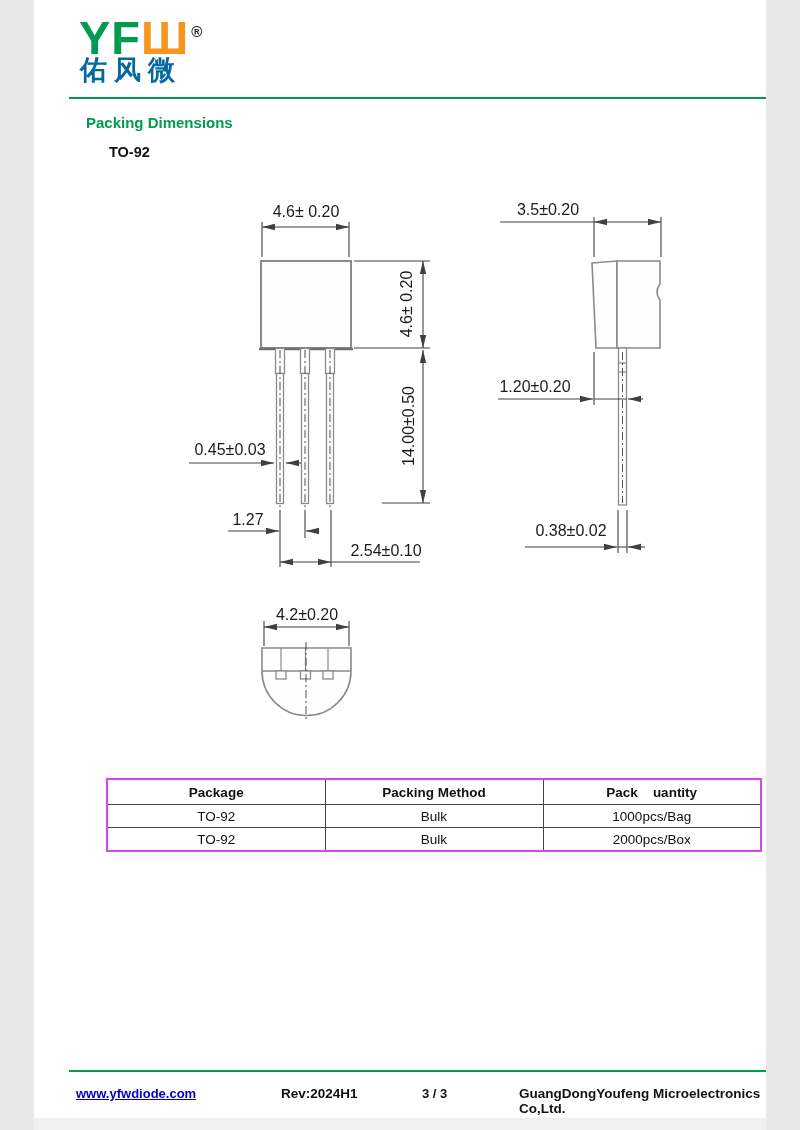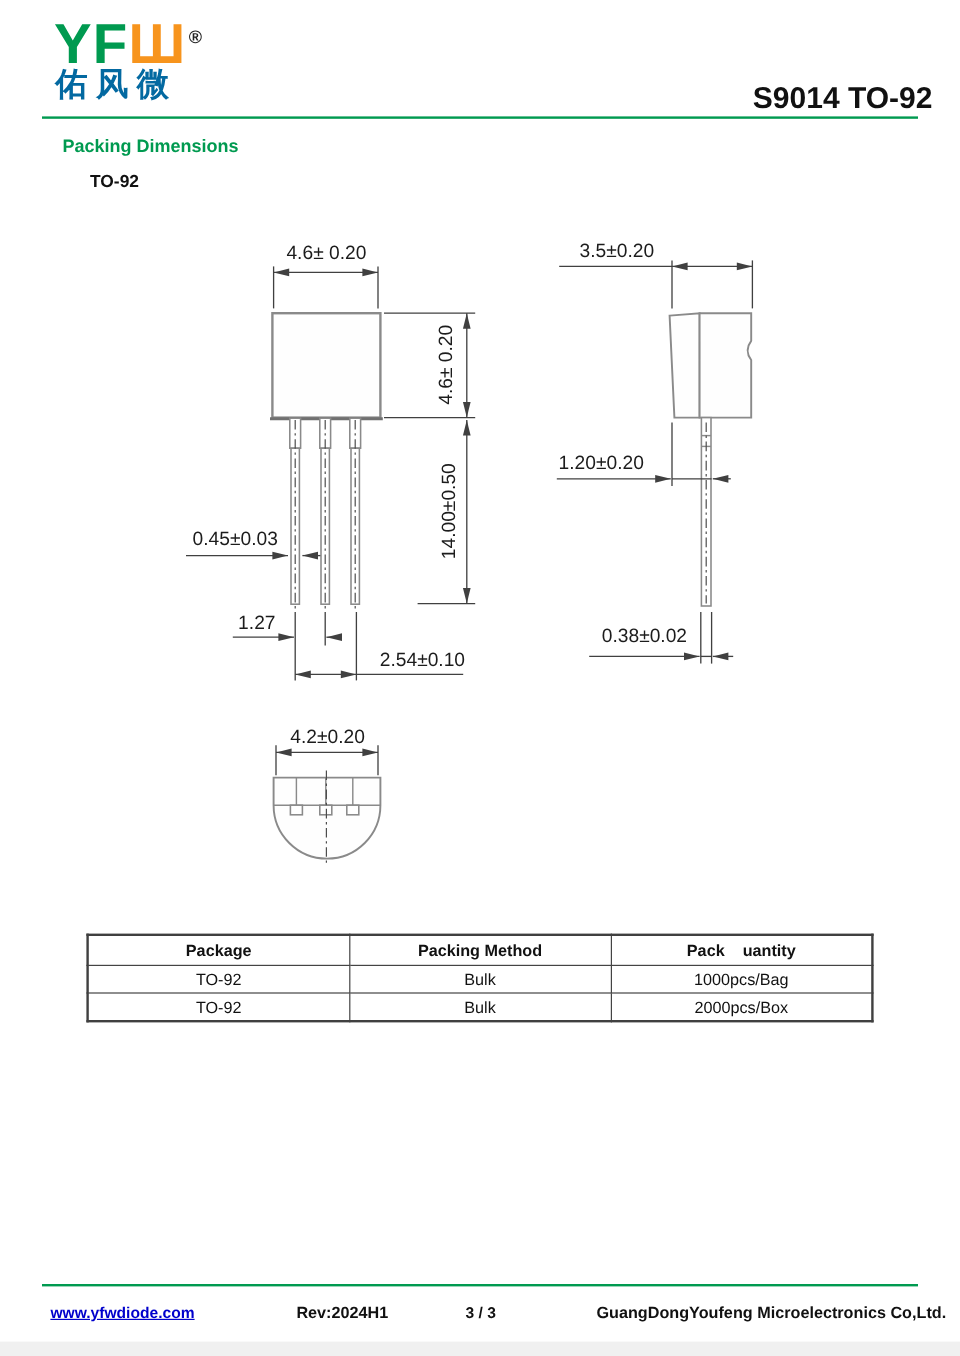--- a/index.html
+++ b/index.html
@@ -1,16 +1,16 @@
 <!DOCTYPE html>
 <html><head>
 <meta charset="utf-8">
 <style>
   html,body{margin:0;padding:0;background:#e8e8e8;}
-  .page{position:relative;width:800px;height:1130px;background:#ffffff;
+  .page{position:relative;width:732px;height:1130px;background:#ffffff;
         font-family:"Liberation Sans",sans-serif;overflow:hidden;margin:0 auto;}
 
   
   .logo{position:absolute;left:45px;top:8px;font-weight:bold;font-size:47px;line-height:48px;letter-spacing:1px;}
   .logo .yf{color:#009a50;}
   .logo .w{color:#f7941d;}
   .logo .reg{font-size:15px;color:#222;vertical-align:super;font-weight:bold;margin-left:2px;}
   .logo-cn{position:absolute;left:46px;top:56px;font-weight:bold;font-size:27px;color:#0369a1;letter-spacing:7px;line-height:28px;}
   .doc-title{position:absolute;right:23px;top:68px;font-weight:bold;font-size:25px;color:#111;}
   .rule{position:absolute;left:35px;width:730px;height:2px;background:#009a50;}
@@ -21,43 +21,42 @@
   .section-sub{position:absolute;left:75px;top:144px;font-size:14.5px;font-weight:bold;color:#111;}
 
   
   .drawing{position:absolute;left:0;top:0;width:800px;height:760px;}
   .dim-label{position:absolute;font-size:16px;color:#1c1c1c;white-space:nowrap;
              transform:translateX(-50%);line-height:16px;}
   .dim-label.rot{transform:translate(-50%,-50%) rotate(-90deg);}
 
   
   .pack-table{position:absolute;left:72px;top:778px;width:656px;border-collapse:collapse;
-              table-layout:fixed;font-size:13.5px;color:#111;border:2px solid #404040;}
+              table-layout:fixed;font-size:13.5px;color:#111;border:2px solid #d946ef;}
   .pack-table th,.pack-table td{border:1px solid #444;text-align:center;padding:0;white-space:pre;}
   .pack-table th{height:24px;font-weight:bold;}
   .pack-table td{height:22px;font-weight:normal;}
 
   
   .footer-link{position:absolute;left:42px;top:1086px;font-size:13px;font-weight:bold;
                color:#0000cc;text-decoration:underline;}
   .footer-rev{position:absolute;left:247px;top:1086px;font-size:13.5px;font-weight:bold;color:#111;}
   .footer-page{position:absolute;left:388px;top:1086px;font-size:13px;font-weight:bold;color:#111;}
-  .footer-company{position:absolute;left:485px;top:1086px;font-size:13.5px;font-weight:bold;color:#111;margin-left:12px;}
+  .footer-company{position:absolute;left:485px;top:1086px;font-size:13.5px;font-weight:bold;color:#111;}
   .page-edge{position:absolute;left:0;top:1118px;width:800px;height:12px;background:#f0f0f0;}
 </style>
 </head>
 <body>
 
 <div class="page">
 
   <div class="logo">
     <span class="yf">YF</span><span class="w">Ш</span><span class="reg">®</span>
   </div>
   <div class="logo-cn">佑风微</div>
-  <div class="doc-title">S9014 TO-92</div>
   <div class="rule rule-top"></div>
 
   <div class="section-heading">Packing Dimensions</div>
   <div class="section-sub">TO-92</div>
 
   <svg class="drawing" viewBox="0 0 800 760" xmlns="http://www.w3.org/2000/svg">
     <defs>
       <marker id="arr" viewBox="0 0 14 8" markerWidth="14" markerHeight="8" refX="13.5" refY="4" orient="auto-start-reverse" markerUnits="userSpaceOnUse">
         <path d="M13.5,4 L0.5,0.8 L0.5,7.2 Z" fill="#404040"></path>
       </marker>

